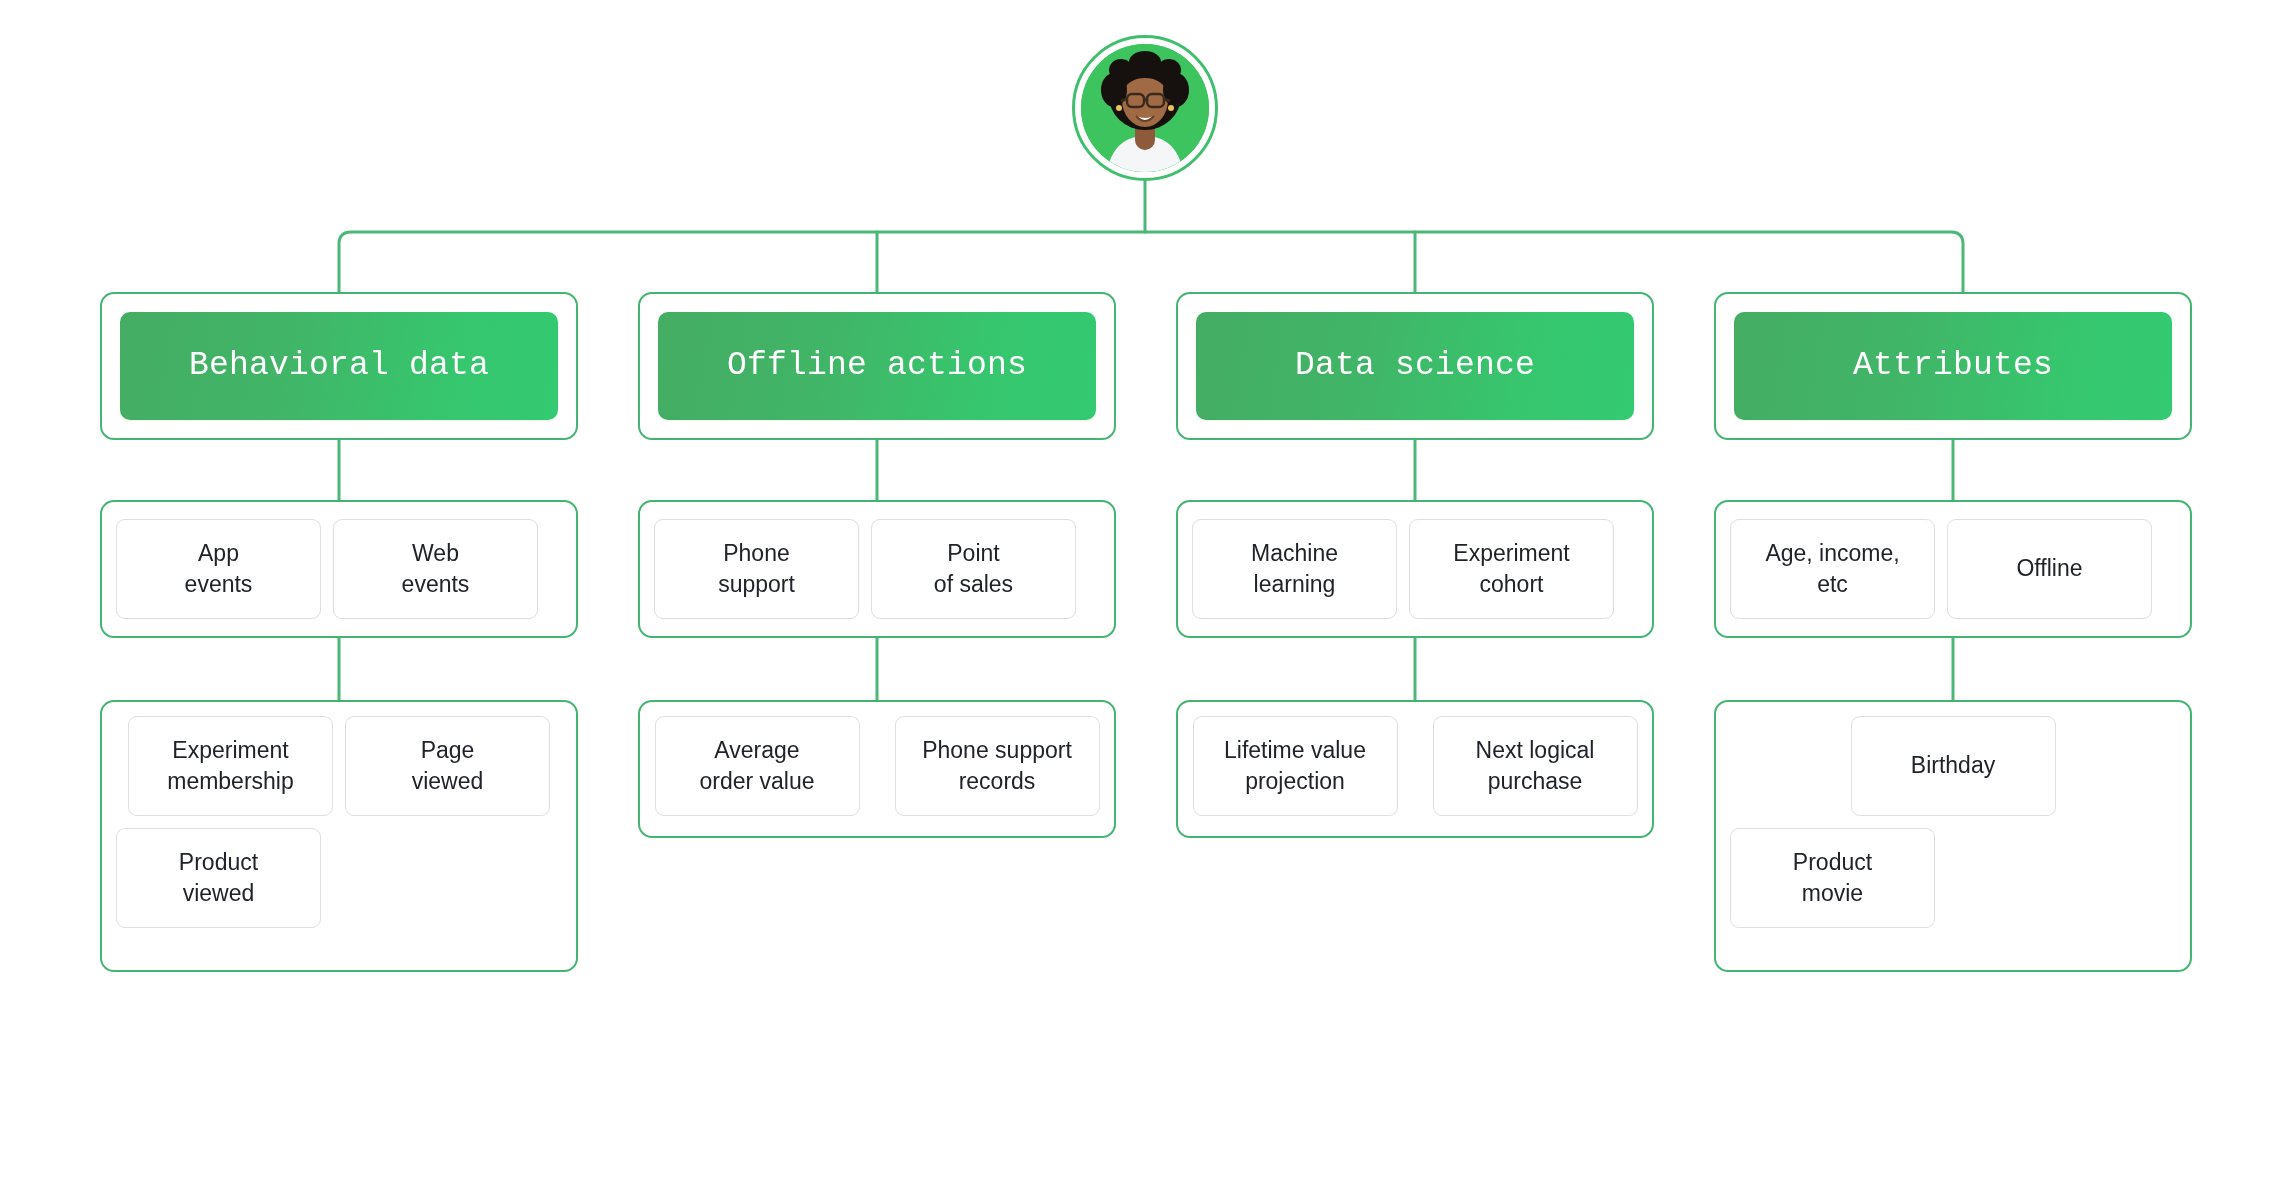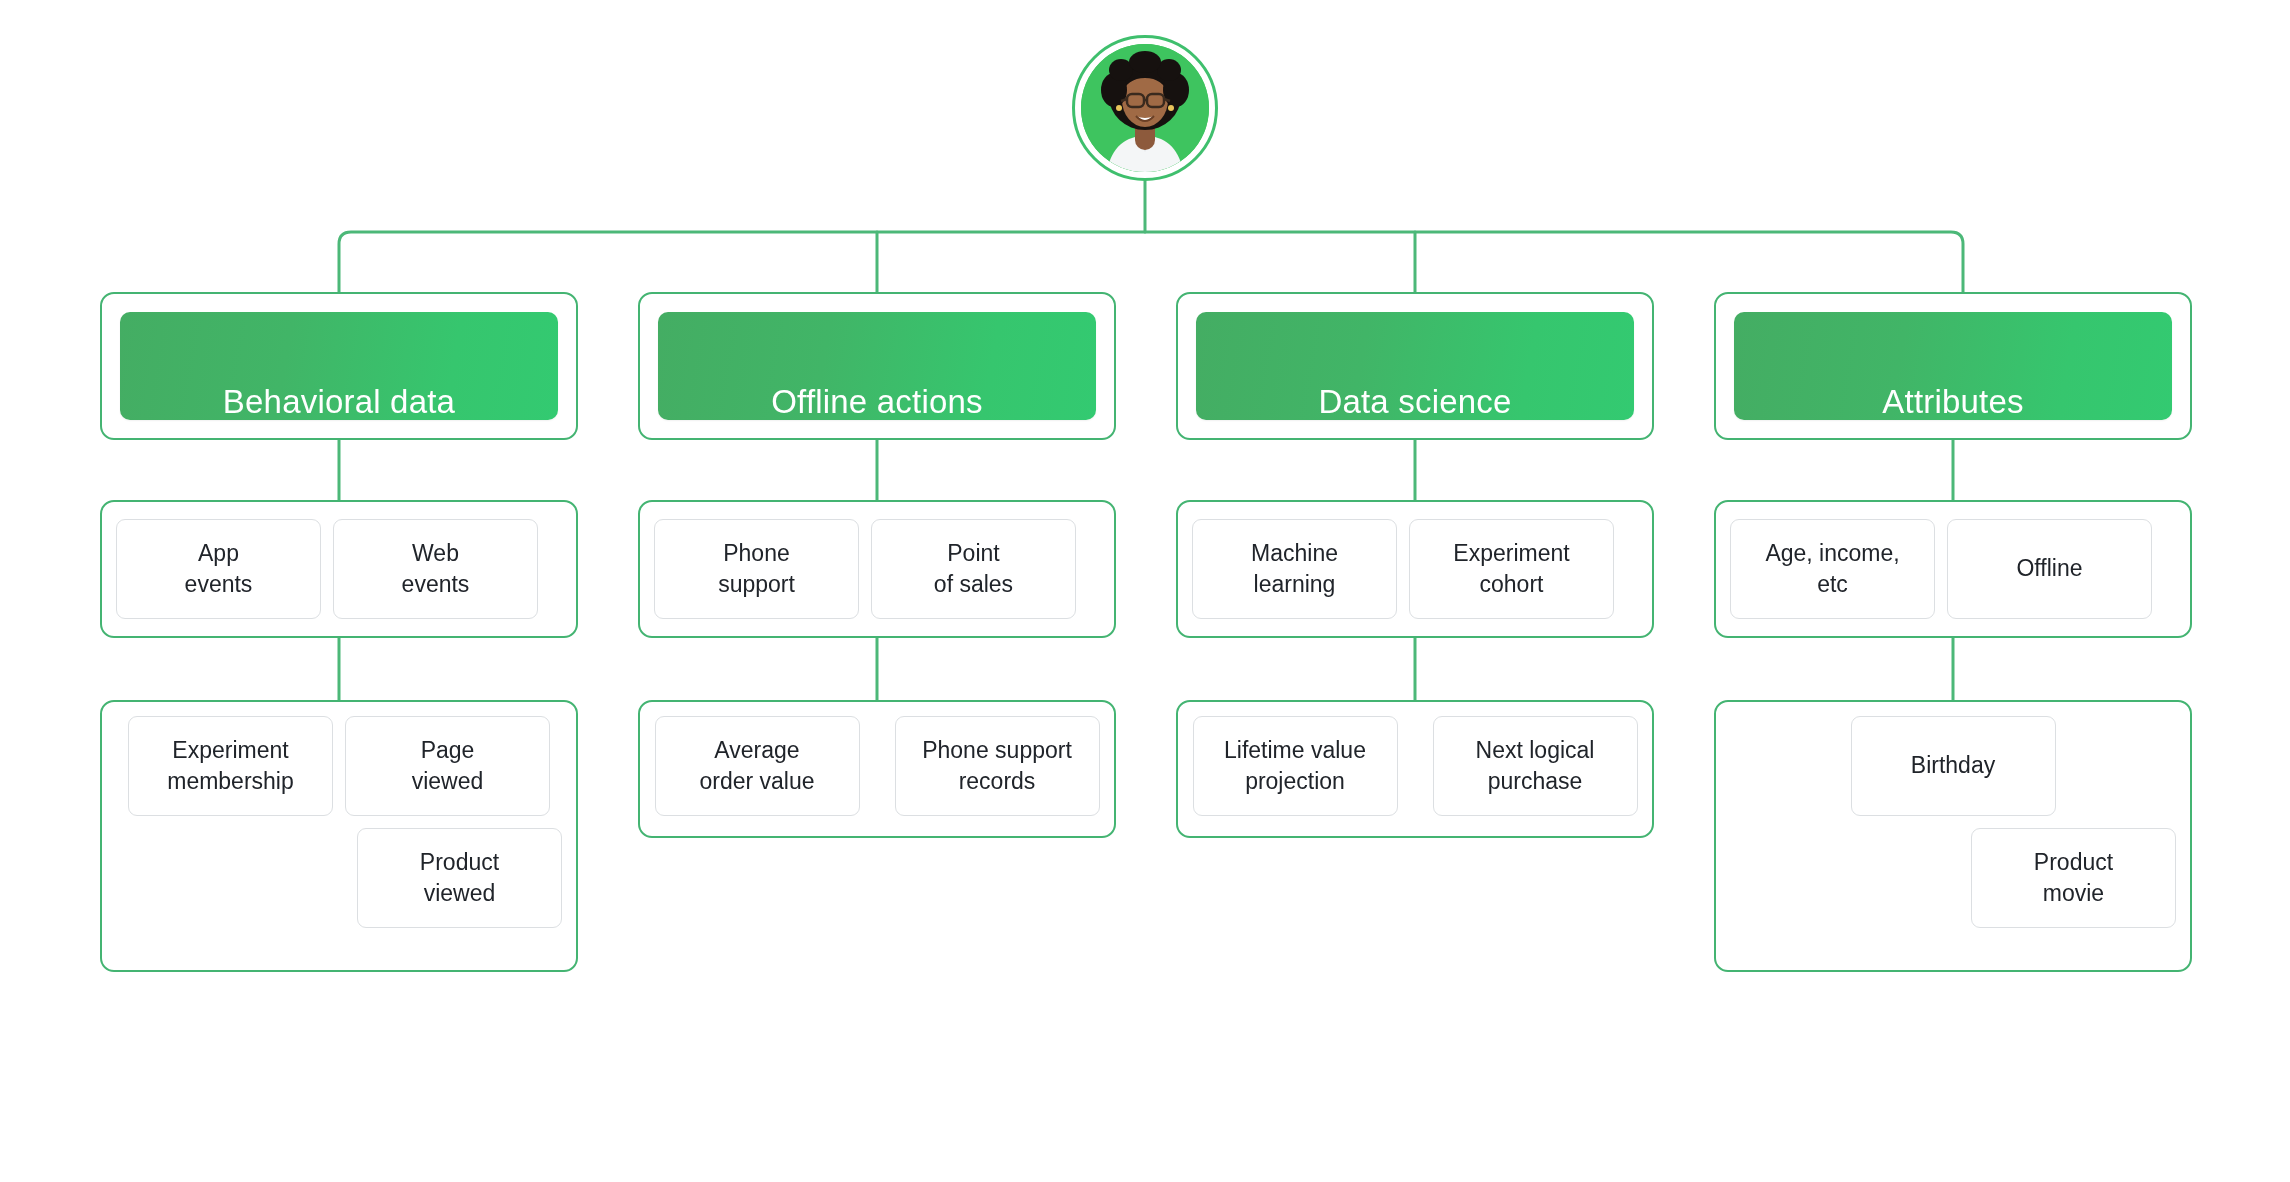--- a/index.html
+++ b/index.html
@@ -89,23 +89,24 @@
     display: flex;
     align-items: center;
     justify-content: center;
   }
   .header-pill {
     width: 100%;
     height: 100%;
     border-radius: 10px;
     background: linear-gradient(100deg, #44ad63 0%, #41b567 38%, #36c66e 75%, #33ca71 100%);
     display: flex;
-    align-items: flex-end;
+    align-items: center;
     justify-content: center;
     box-shadow: 0 1px 2px rgba(0,0,0,0.06);
+    font-family: Liberation Mono, monospace;
   }
   .header-pill .title {
     color: #ffffff;
     font-size: 33px;
     font-weight: 500;
     letter-spacing: 0.2px;
     line-height: 1.1;
     text-align: center;
   }
 
@@ -141,21 +142,21 @@
     line-height: 1.36;
     color: #20242a;
     font-weight: 400;
   }
   .leaf .leaf-text { white-space: pre-line; }
 
   
   .card.group-card .leaf-row2 {
     width: 100%;
     display: flex;
-    justify-content: flex-end;
+    justify-content: flex-start;
   }
 </style>
 </head>
 <body>
 
 <div class="canvas">
 
   <svg class="connectors" viewBox="0 0 2290 1182" width="2290" height="1182" fill="none">
     <g stroke="#4cb878" stroke-width="3" fill="none" stroke-linecap="round">
 

